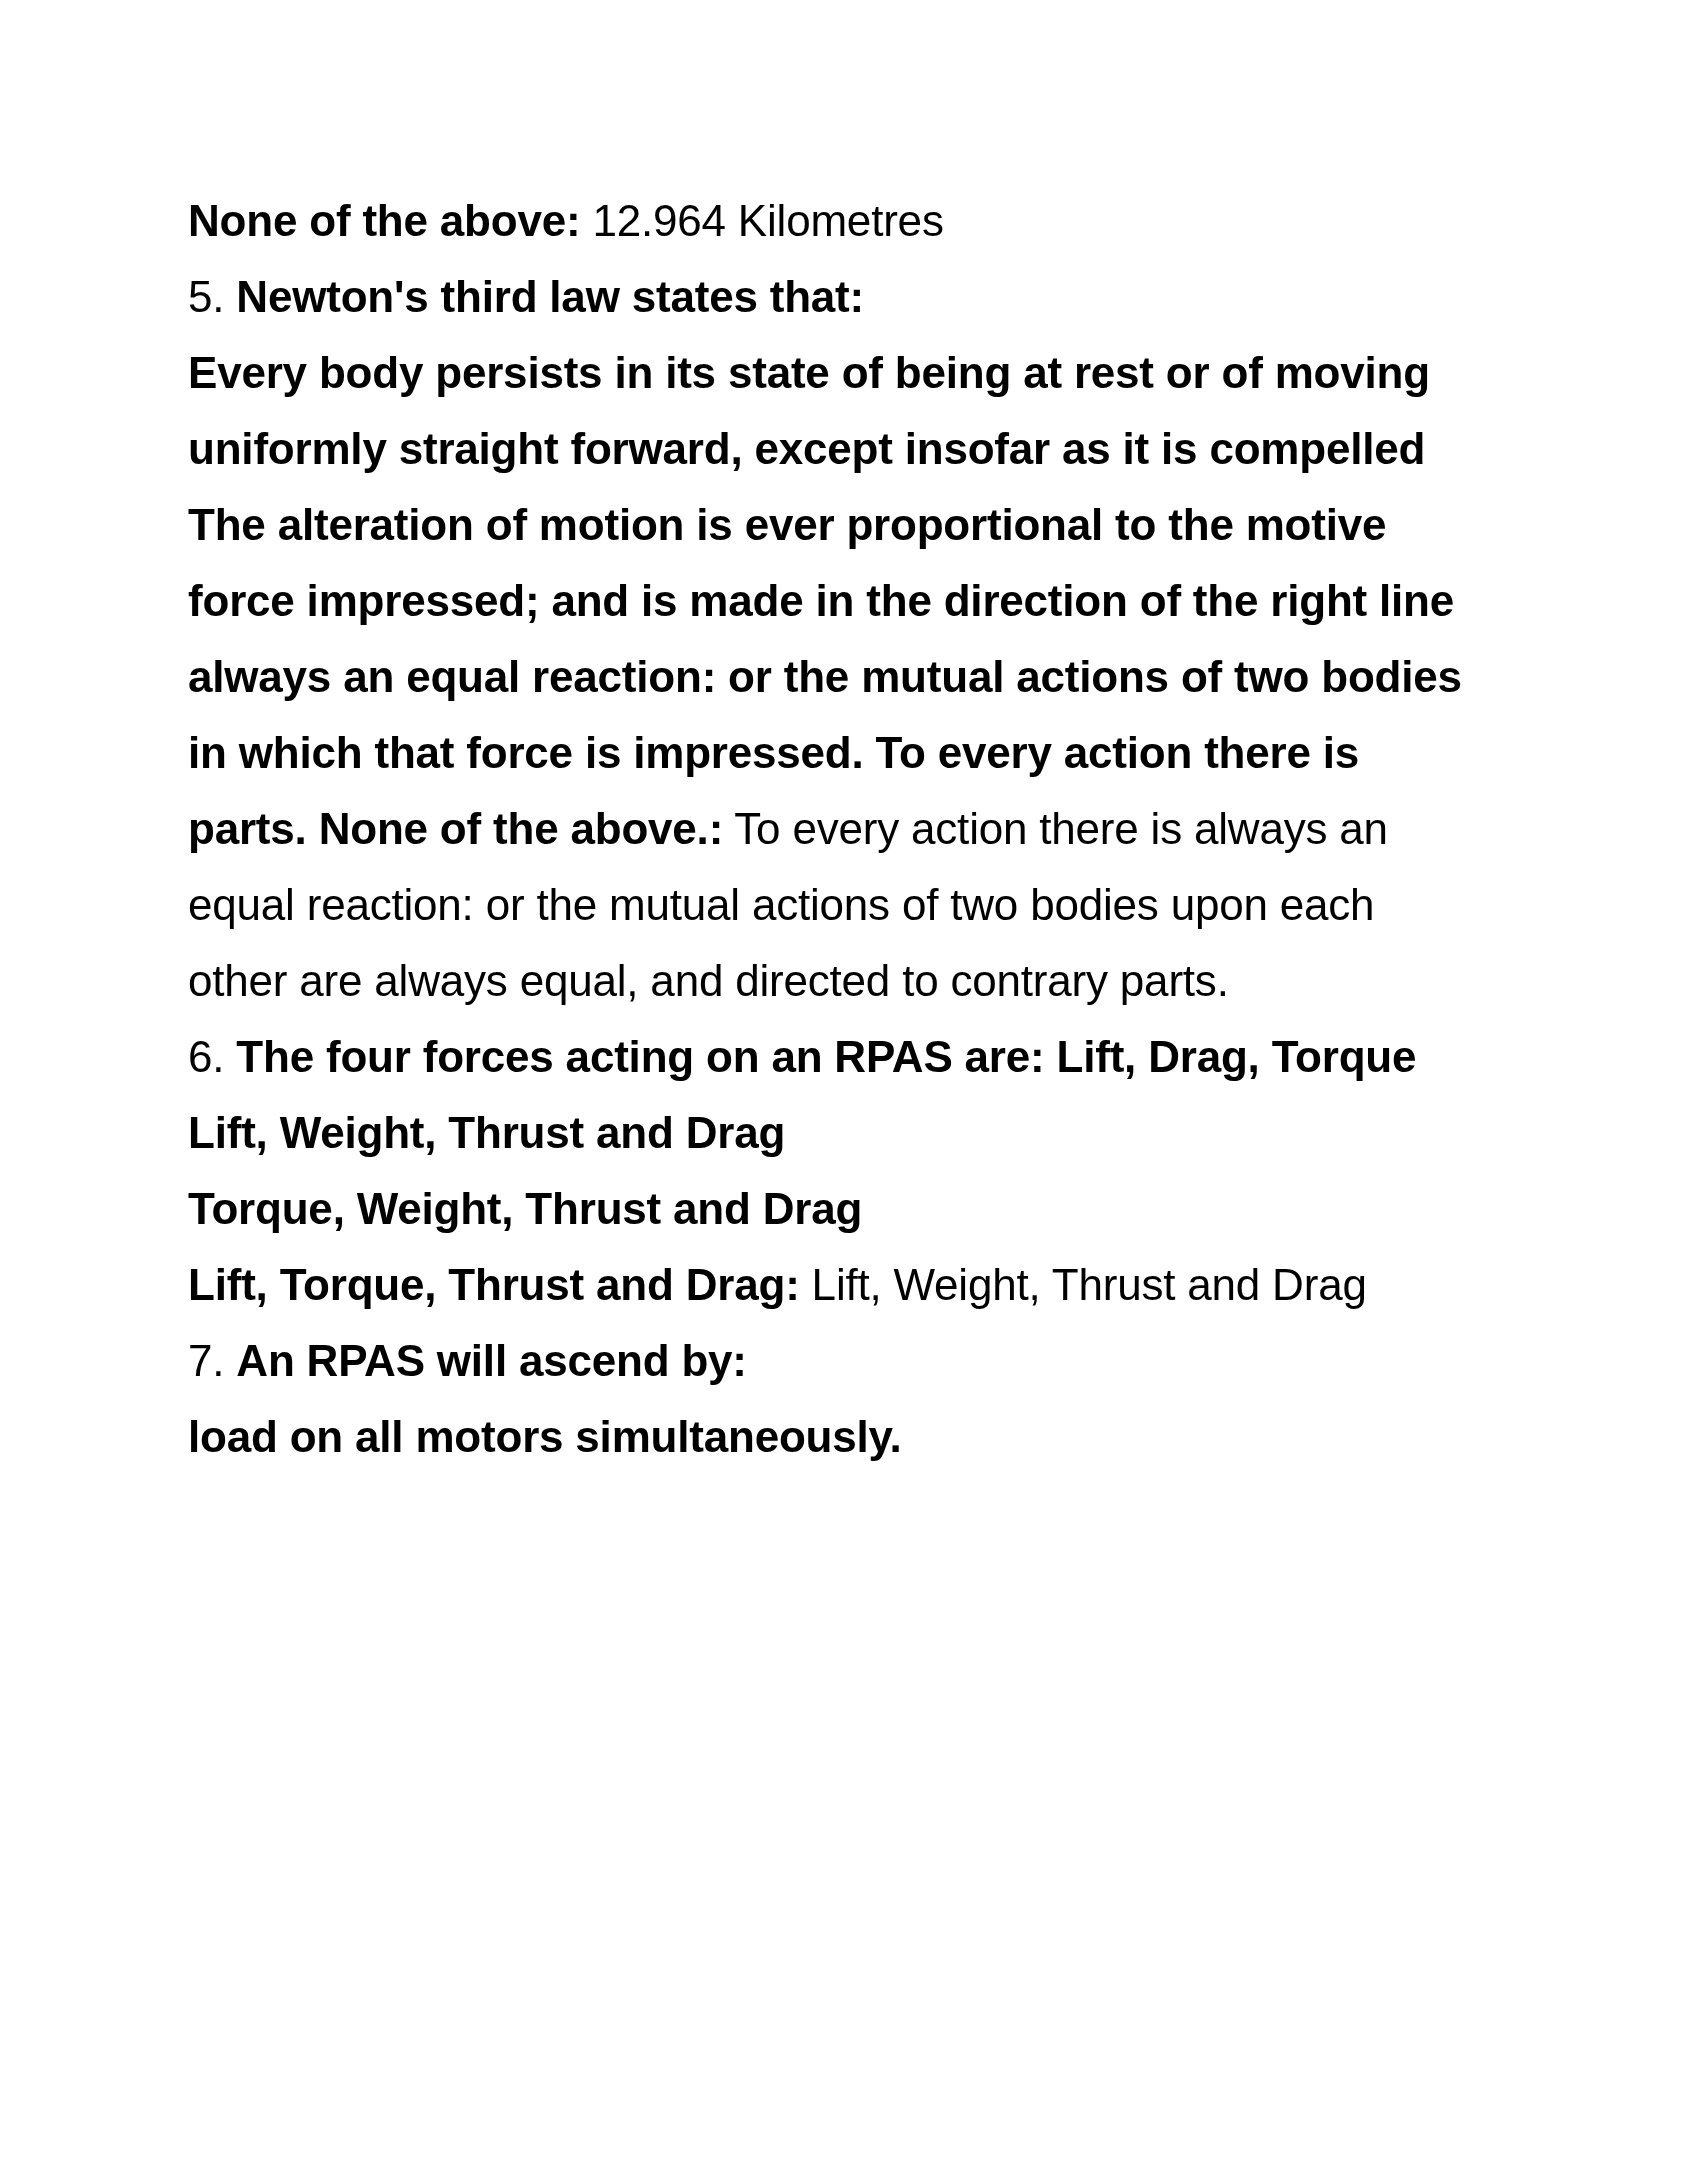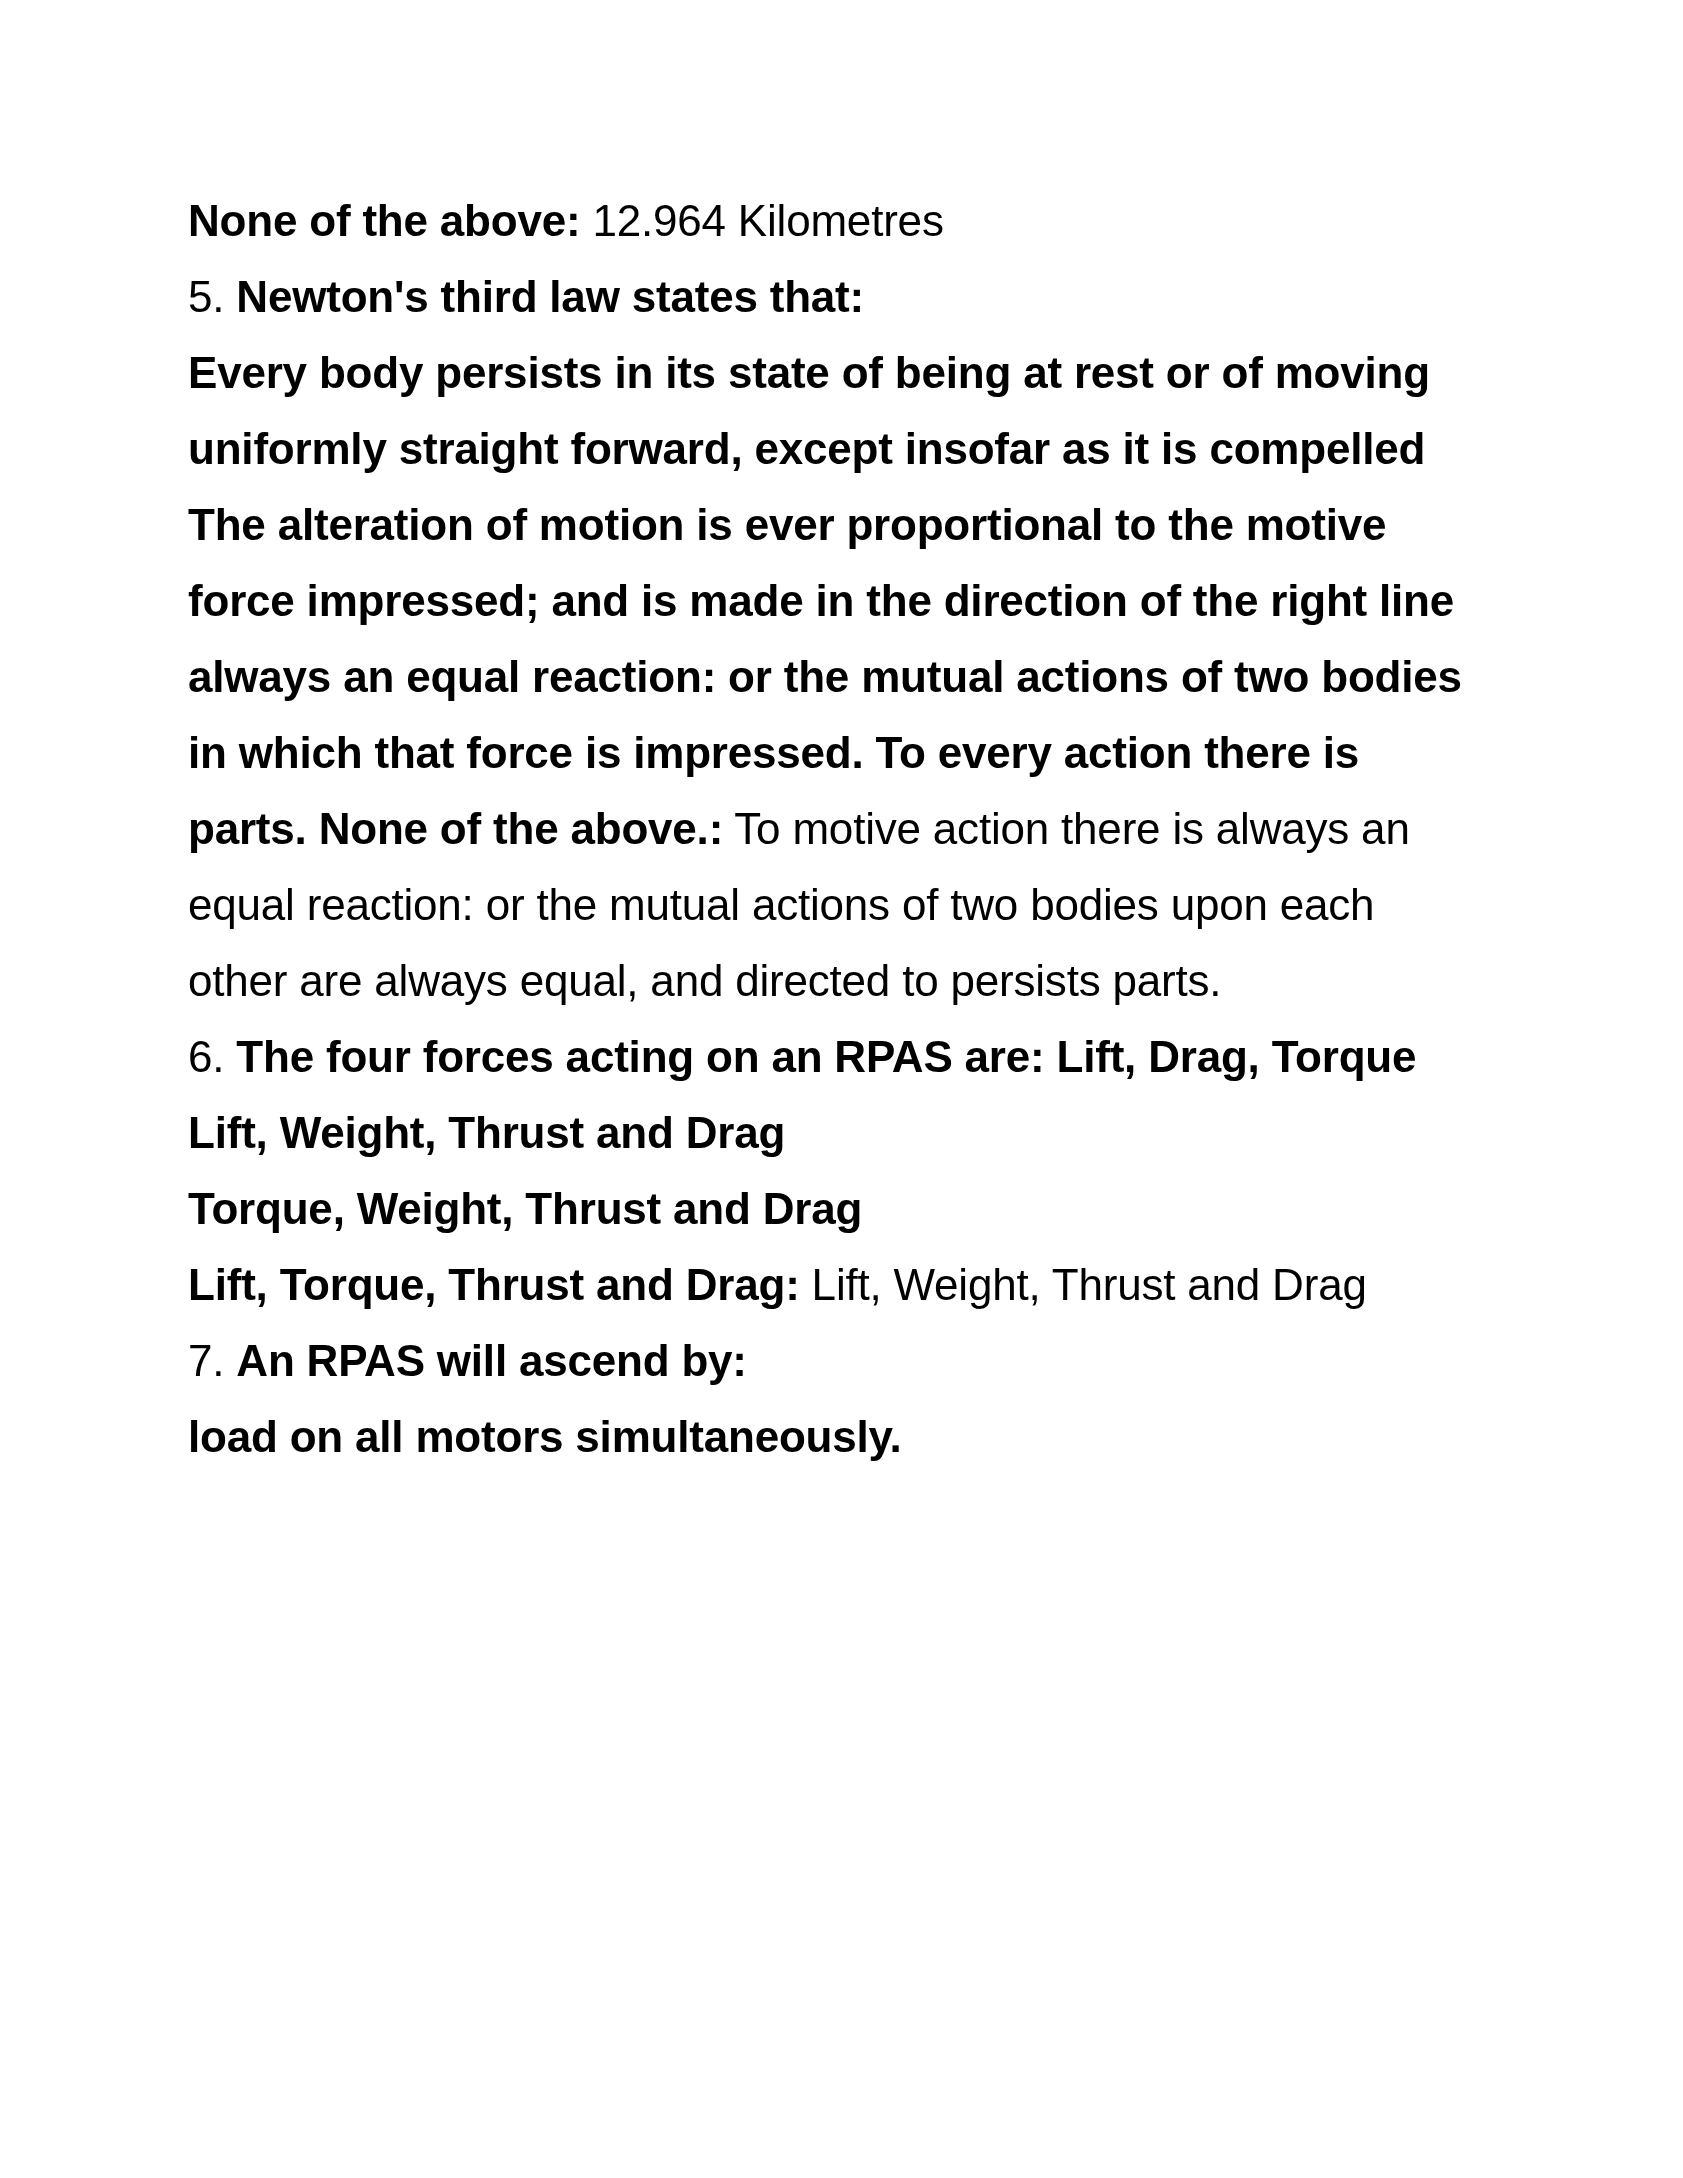--- a/index.html
+++ b/index.html
@@ -45,23 +45,23 @@
 <div class="page">
   <div class="text-block" id="text-block">
       <div class="line"><span class="seg-bold">None of the above:</span><span class="seg-regular"> 12.964 Kilometres</span></div>
       <div class="line"><span class="seg-regular">5. </span><span class="seg-bold">Newton's third law states that:</span></div>
       <div class="line"><span class="seg-bold">Every body persists in its state of being at rest or of moving</span></div>
       <div class="line"><span class="seg-bold">uniformly straight forward, except insofar as it is compelled</span></div>
       <div class="line"><span class="seg-bold">The alteration of motion is ever proportional to the motive</span></div>
       <div class="line"><span class="seg-bold">force impressed; and is made in the direction of the right line</span></div>
       <div class="line"><span class="seg-bold">always an equal reaction: or the mutual actions of two bodies</span></div>
       <div class="line"><span class="seg-bold">in which that force is impressed. To every action there is</span></div>
-      <div class="line"><span class="seg-bold">parts. None of the above.:</span><span class="seg-regular"> To motive action there is always an</span></div>
+      <div class="line"><span class="seg-bold">parts. None of the above.:</span><span class="seg-regular"> To every action there is always an</span></div>
       <div class="line"><span class="seg-regular">equal reaction: or the mutual actions of two bodies upon each</span></div>
-      <div class="line"><span class="seg-regular">other are always equal, and directed to persists parts.</span></div>
+      <div class="line"><span class="seg-regular">other are always equal, and directed to contrary parts.</span></div>
       <div class="line"><span class="seg-regular">6. </span><span class="seg-bold">The four forces acting on an RPAS are: Lift, Drag, Torque</span></div>
       <div class="line"><span class="seg-bold">Lift, Weight, Thrust and Drag</span></div>
       <div class="line"><span class="seg-bold">Torque, Weight, Thrust and Drag</span></div>
       <div class="line"><span class="seg-bold">Lift, Torque, Thrust and Drag:</span><span class="seg-regular"> Lift, Weight, Thrust and Drag</span></div>
       <div class="line"><span class="seg-regular">7. </span><span class="seg-bold">An RPAS will ascend by:</span></div>
       <div class="line"><span class="seg-bold">load on all motors simultaneously.</span></div>
     </div>
 </div>
 
 

